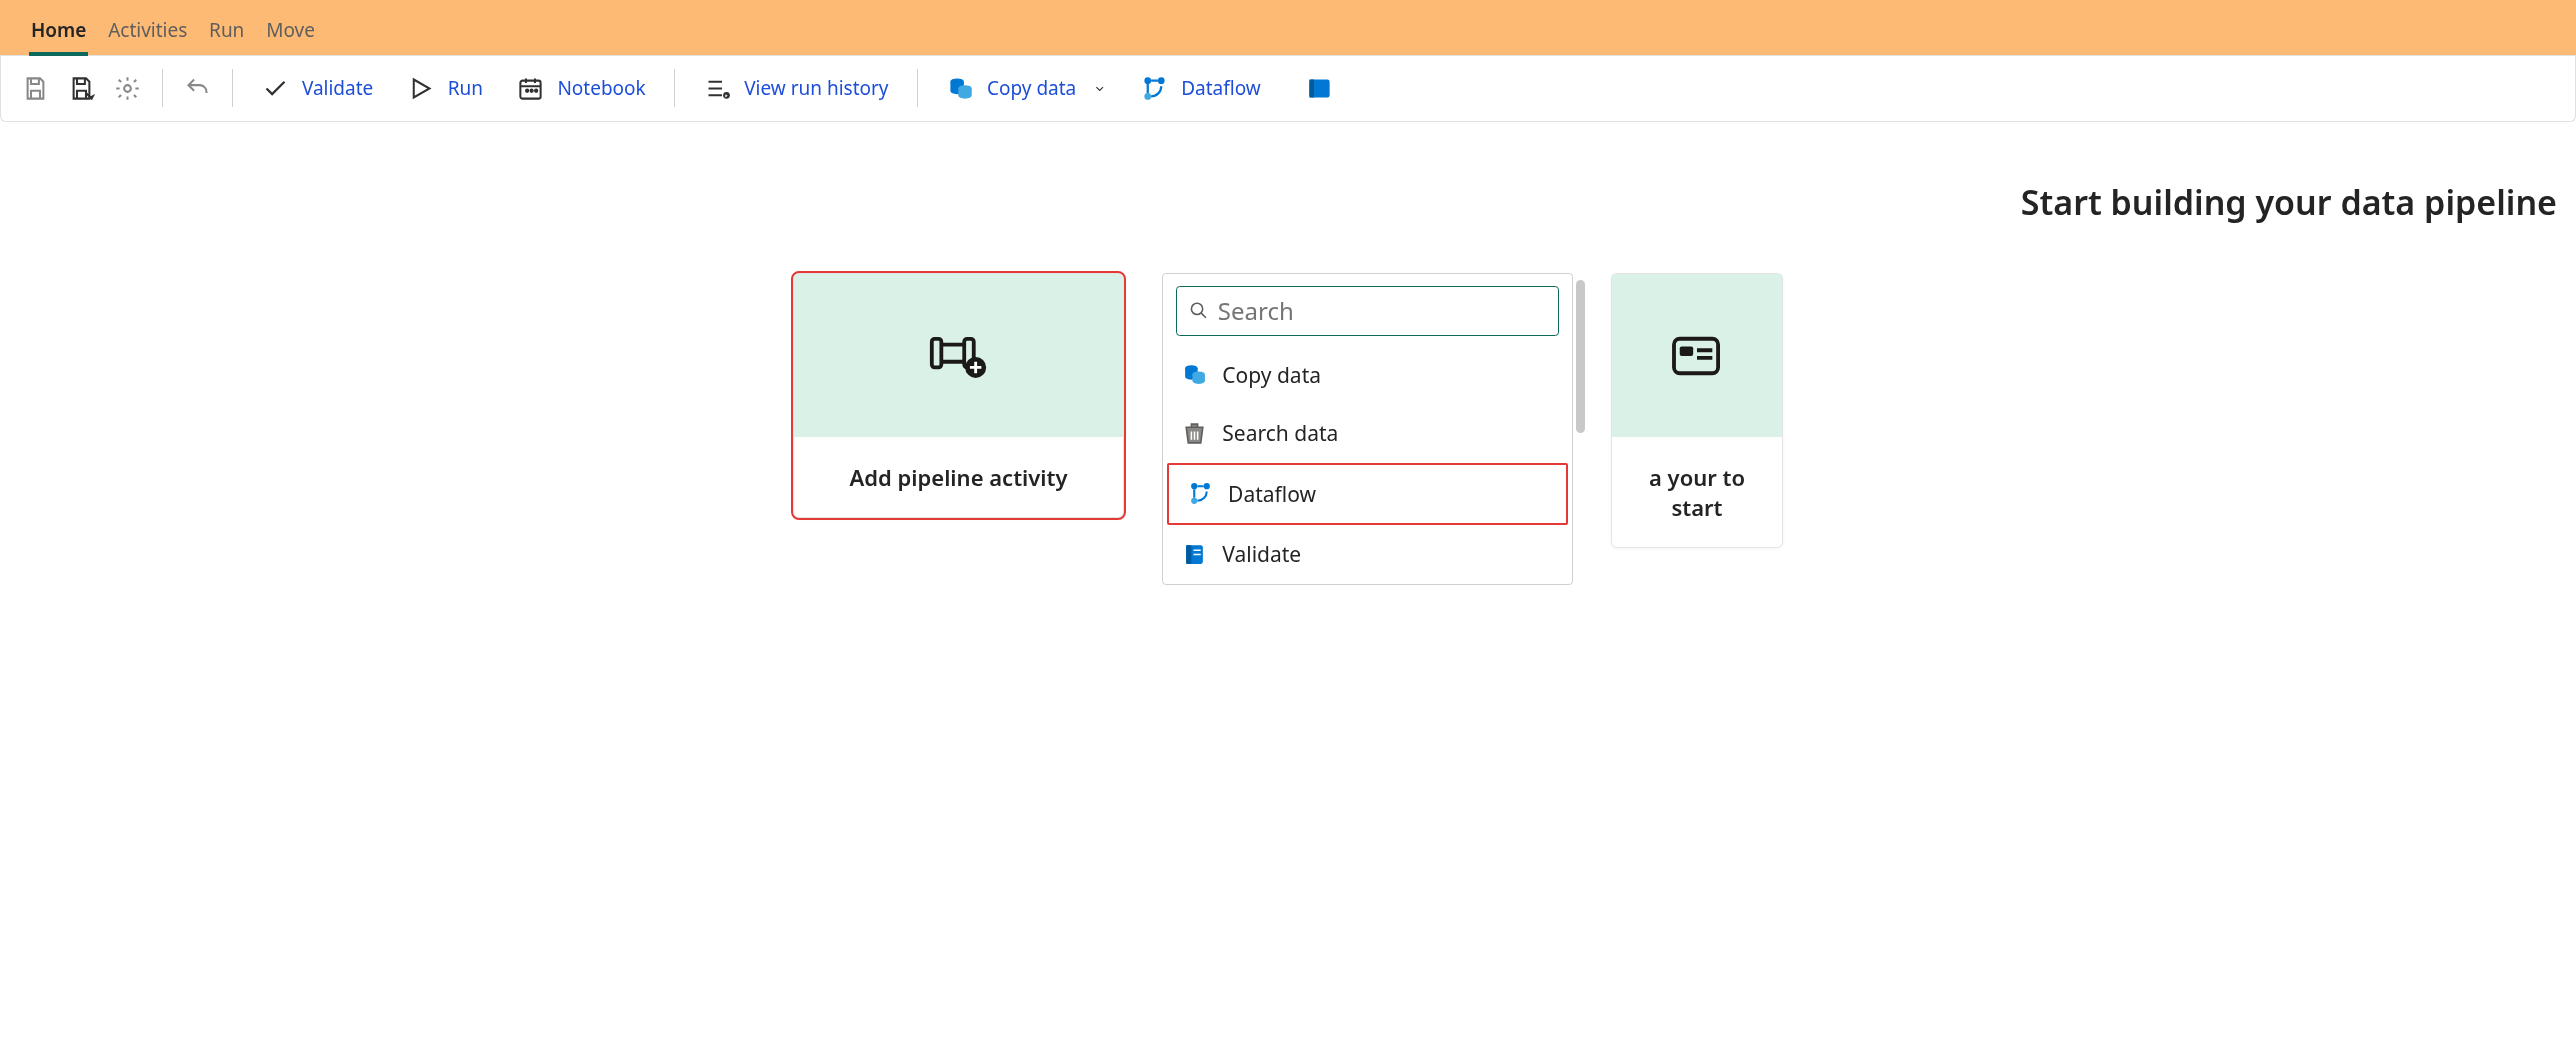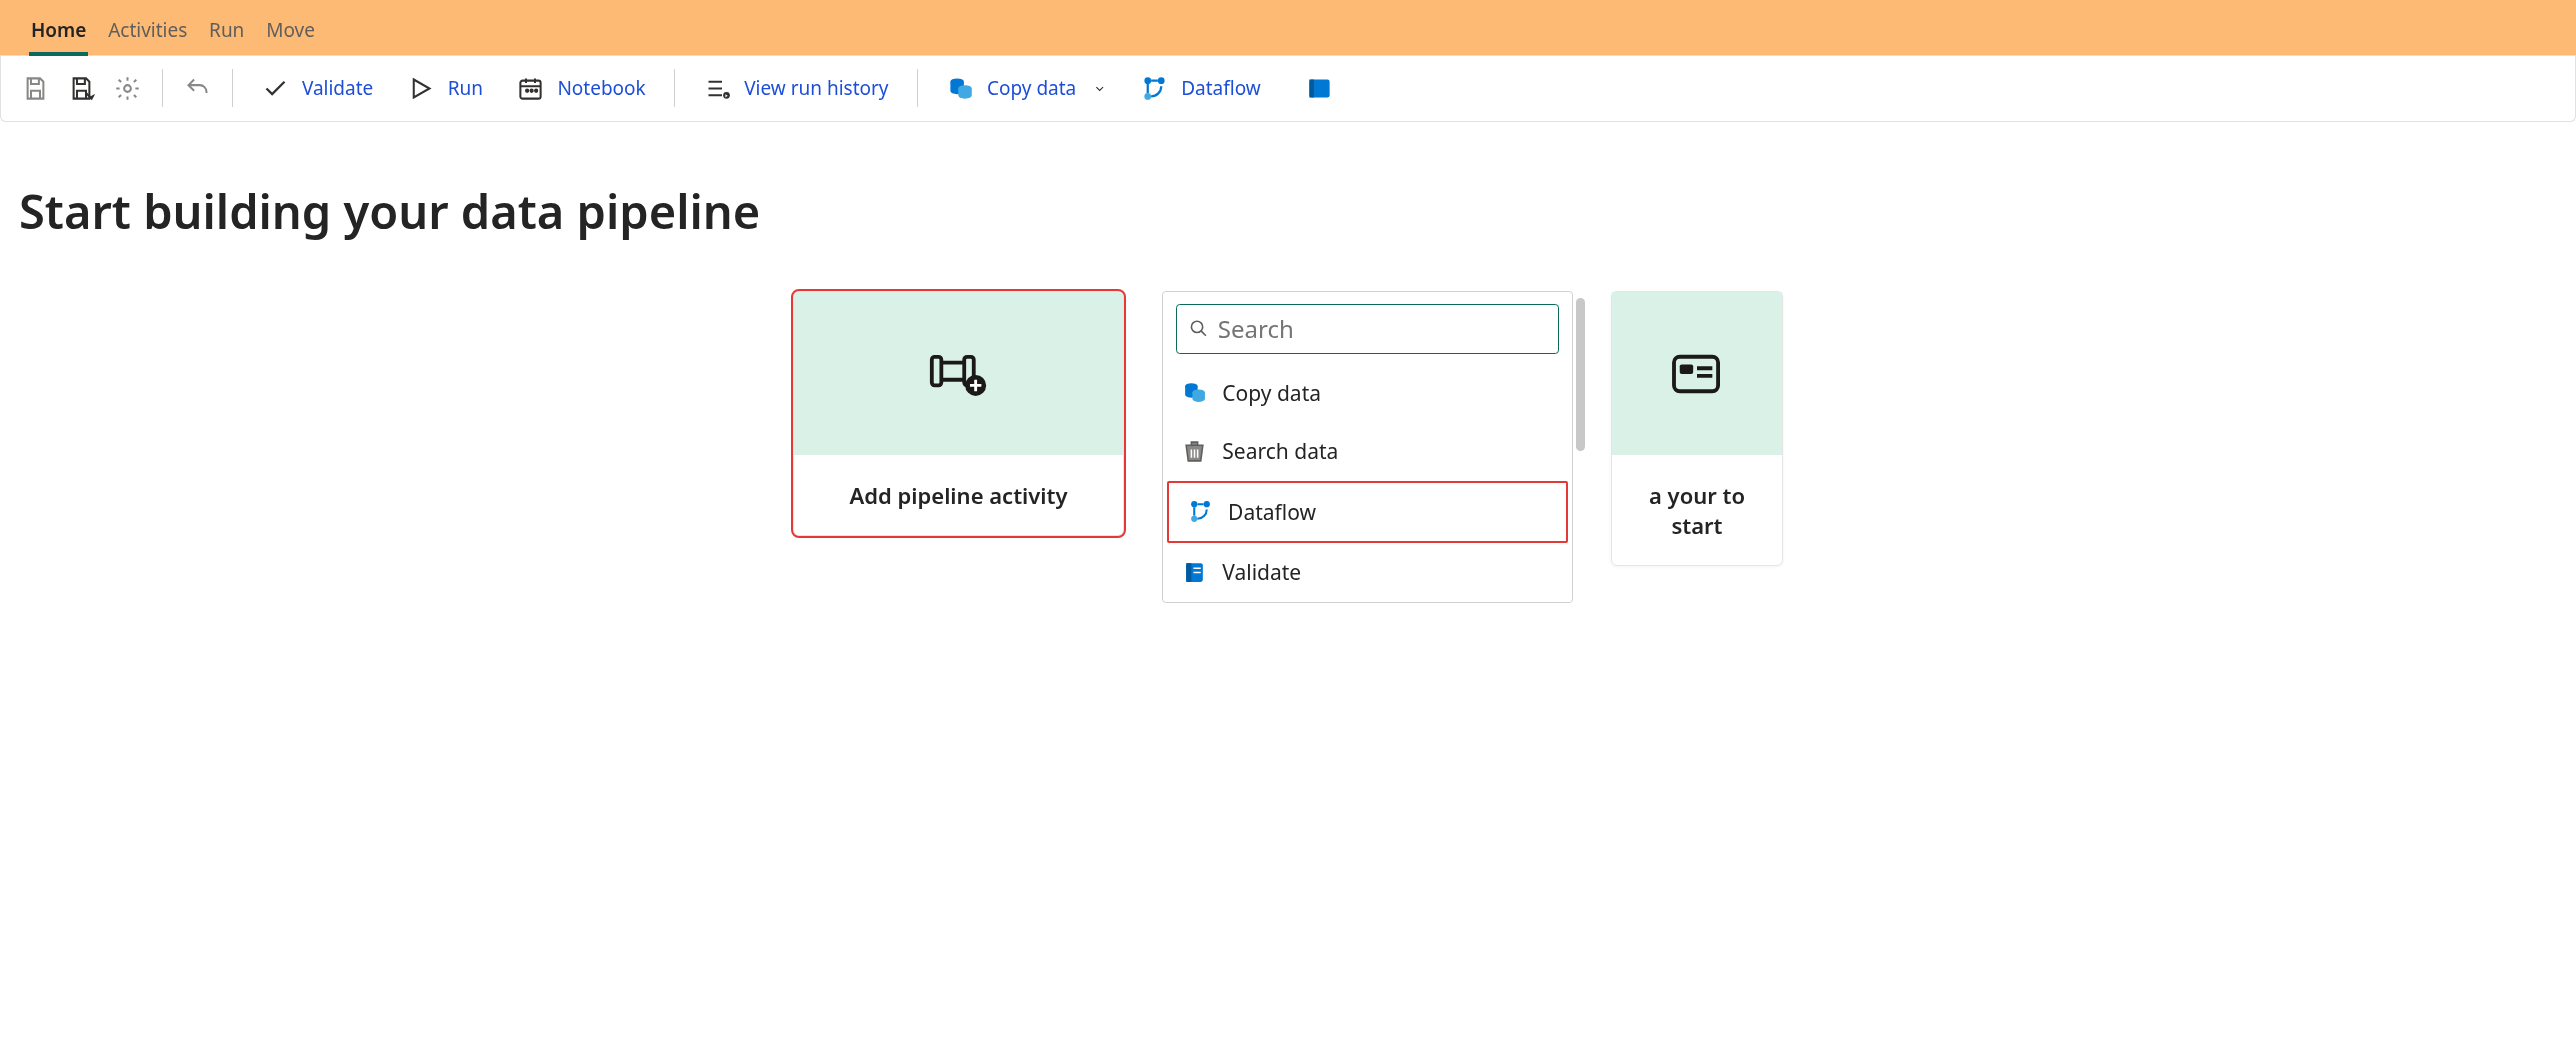--- a/index.html
+++ b/index.html
@@ -9,21 +9,21 @@
     .tabbar .tab.active { color:#242424; font-weight:600; }
     .tabbar .tab.active::after { content:""; position:absolute; left:0; right:0; bottom:-1px; height:3.8px; background:#0b6a5c; }
     .toolbar { display:flex; align-items:center; padding:9.6px 11.5px; border:1px solid #e1e1e1; border-top:none; border-radius:0 0 5.7px 5.7px; background:#fff; }
     .tbtn { display:flex; align-items:center; gap:13.4px; padding:9.6px 17px; cursor:pointer; color:#1d4ed8; border-radius:3.8px; }
     .iconbtn { display:flex; align-items:center; justify-content:center; width:46px; height:38px; cursor:pointer; border-radius:3.8px; }
     .sep { width:1px; height:38px; background:#d2d0ce; margin:0 11.5px; }
     .svgicon { width:27px; height:27px; display:block; }
     .iconbtn .svgicon.gray { stroke:#8a8886; fill:none; }
     .svgicon.gray { stroke:#8a8886; fill:none; }
     .canvas { padding:38px 19px 0; }
-    .heading { text-align:left; font-size:47px; font-weight:600; margin:19px 0 48px; }
+    .heading { text-align:right; font-size:34px; font-weight:600; margin:19px 0 48px; }
     .cards { display:flex; justify-content:center; gap:38px; align-items:flex-start; position:relative; }
     .card { width:331px; border:1px solid #e5e5e5; border-radius:6px; overflow:hidden; background:#fff; box-shadow:0 1px 3.8px rgba(0,0,0,0.05); }
     .card .imgarea { height:163px; background:#daf1e8; display:flex; align-items:center; justify-content:center; }
     .card .label { text-align:center; padding:25px 11.5px; font-weight:600; font-size:22px; }
     .highlight { outline:2.9px solid #e53935; outline-offset:0; }
     .rightcard { width:172px; }
     .popup { width:411px; background:#fff; border:1px solid #d2d0ce; border-radius:3.8px; padding:11.5px 0 0; position:relative; }
     .searchbox { margin:0 13.4px 9.6px; display:flex; align-items:center; gap:9.6px; border:1.9px solid #0b6a5c; border-radius:3.8px; padding:7.6px 11.5px; }
     .searchbox input { border:none; outline:none; font-size:24px; width:100%; color:#605e5c; background:transparent; }
     .groupheader { padding:5.7px 17px 11.5px; color:#605e5c; font-size:19px; border-bottom:1px solid #e1e1e1; }

